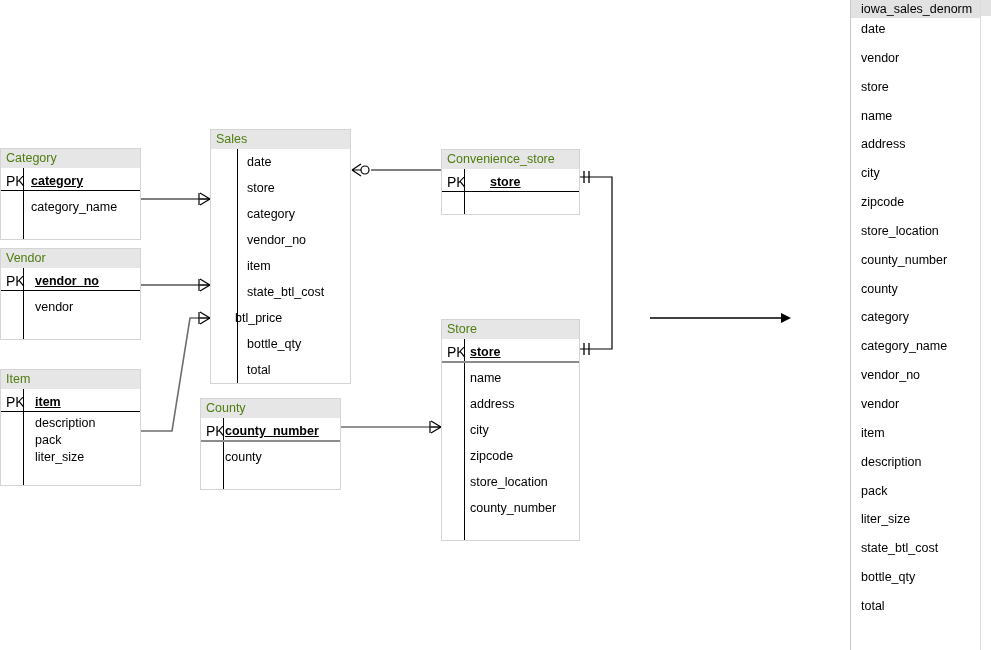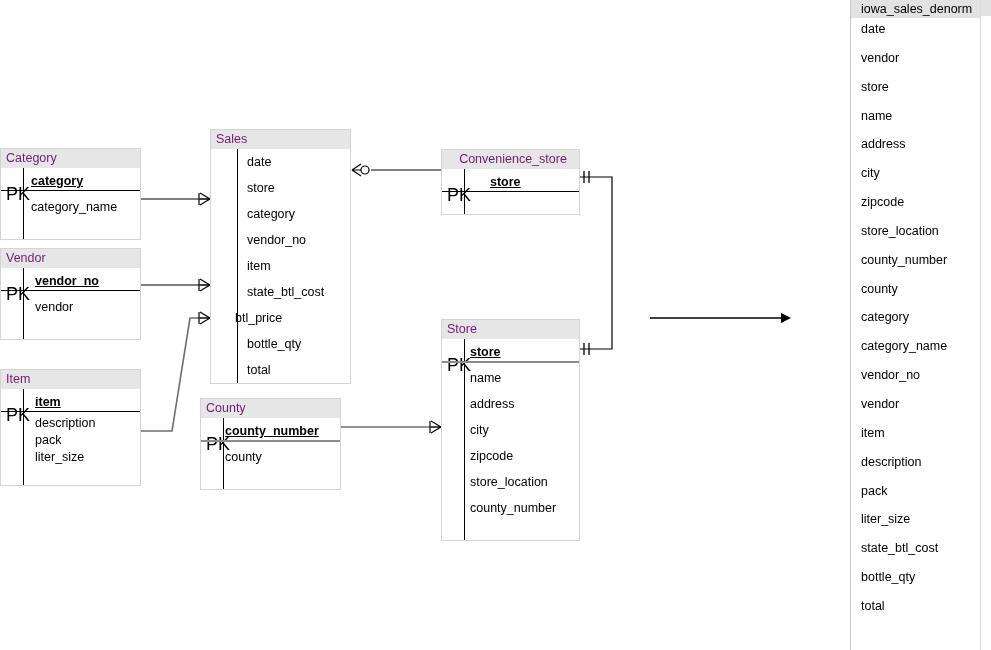--- a/index.html
+++ b/index.html
@@ -16,21 +16,21 @@
   
   .entity{
     position:absolute;
     background:#ffffff;
     border:1px solid #d4d4d4;
     box-sizing:border-box;
   }
   .ent-header{
     background:#e6e6e6;
     font-size:12.5px;
-    color:#701a75;
+    color:#4d7c0f;
     line-height:19px;
     height:19px;
     padding:0 0 0 5px;
     box-sizing:border-box;
     white-space:nowrap;
   }
   .ent-body{position:relative;}
   
   .vdiv{position:absolute;top:0;bottom:0;width:1px;background:#000;}
   
@@ -40,22 +40,22 @@
   .row{
     position:relative;
     font-size:12.5px;
     color:#000;
     white-space:nowrap;
     height:26px;
     line-height:26px;
   }
   .row.tight{height:17px;line-height:17px;}
   .row .pk{
-    position:absolute;left:5px;top:13px;
-    font-size:18px;line-height:inherit;
+    position:absolute;left:5px;top:0;
+    font-size:14px;line-height:inherit;
   }
   .row .fname{position:absolute;top:0;line-height:inherit;}
   .row .fname.key{font-weight:bold;text-decoration:underline;}
   .row.empty{height:19px;}
 
   
   #sidebar{
     position:absolute;right:0;top:0;width:141px;height:650px;
     background:#ffffff;
     border-left:1px solid #c8c8c8;
@@ -216,21 +216,21 @@
           <span class="fname" style="left: 24px;">btl_price</span>
         </div>
         <div class="row">
           <span class="fname" style="left: 36px;">bottle_qty</span>
         </div>
         <div class="row">
           <span class="fname" style="left: 36px;">total</span>
         </div>
       </div>
     </div>
-    <div class="entity" style="left: 441px; top: 149px; width: 139px; text-align: center;">
+    <div class="entity" style="left: 441px; top: 149px; width: 139px;">
       <div class="ent-header">Convenience_store</div>
       <div class="ent-body">
         <div class="vdiv" style="left: 22px;"></div>
         <div class="row">
           <span class="pk">PK</span>
           <span class="fname key" style="left: 48px;">store</span>
         </div>
         <div class="hrule" style="top: 22px;"></div>
         <div class="row empty"></div>
       </div>

